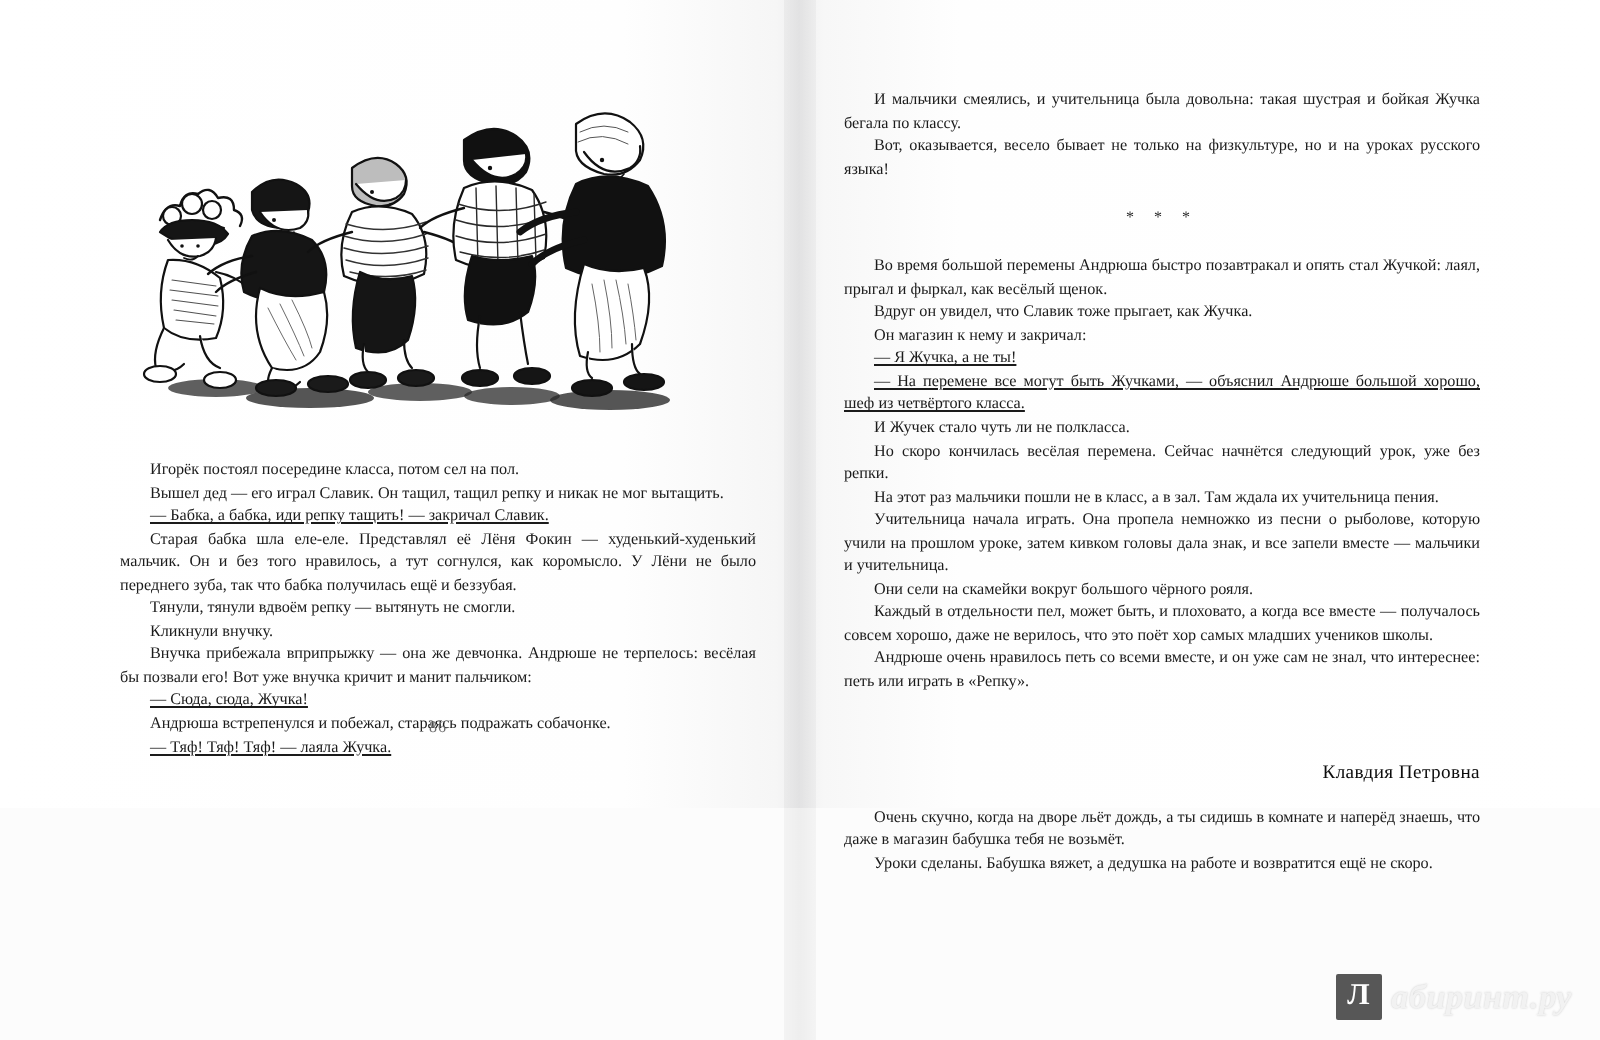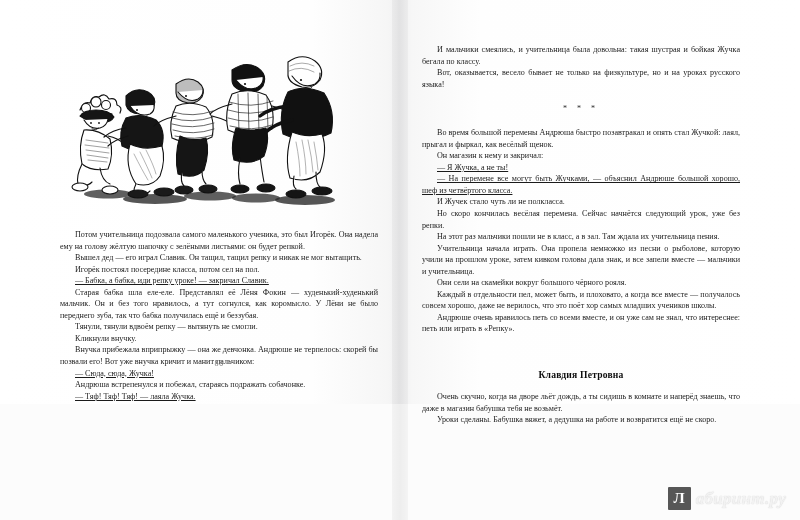--- a/index.html
+++ b/index.html
@@ -62,22 +62,22 @@
   .dlg { text-indent: 15px; text-decoration: underline; }
   .sectbreak {
     text-align: center;
     letter-spacing: 4px;
     font-size: 8px;
     color: #2a2a2a;
     margin: 14px 0 13px 0;
     line-height: 10px;
   }
   .chapter-title {
-    text-align: center;
-    font-weight: bold;
+    text-align: right;
+    font-weight: normal;
     font-size: 9.6px;
     color: #0d0d0d;
     margin: 34px 0 10px 0;
     letter-spacing: 0.2px;
     line-height: 12px;
   }
   .folio {
     position: absolute;
     bottom: 36px;
     width: 318px;
@@ -285,44 +285,44 @@
             <path d="M256 128 q0 12 4 15" fill="#fff" stroke="#111"></path>
             <ellipse cx="236" cy="150" rx="10" ry="4" fill="#151515" stroke="#111"></ellipse>
             <ellipse cx="262" cy="147" rx="10" ry="4" fill="#151515" stroke="#111"></ellipse>
           </g>
 
         </g>
       </svg>
     </div>
 
     <div class="textcol">
-      <p class="para">Потом учительница подозвала самого маленького ученика, это был Игорёк. Она надела ему на голову жёлтую шапочку с зелёными листьями: он будет репкой.</p>
+      <p class="para">Игорёк постоял посередине класса, потом сел на пол.</p>
       <p class="para">Вышел дед — его играл Славик. Он тащил, тащил репку и никак не мог вытащить.</p>
-      <p class="para">Игорёк постоял посередине класса, потом сел на пол.</p>
-      <p class="para dlg">— Бабка, а бабка, иди репку уроке! — закричал Славик.</p>
+      <p class="para dlg">— Бабка, а бабка, иди репку тащить! — закричал Славик.</p>
       <p class="para">Старая бабка шла еле-еле. Представлял её Лёня Фокин — худенький-худенький мальчик. Он и без того нравилось, а тут согнулся, как коромысло. У Лёни не было переднего зуба, так что бабка получилась ещё и беззубая.</p>
       <p class="para">Тянули, тянули вдвоём репку — вытянуть не смогли.</p>
       <p class="para">Кликнули внучку.</p>
-      <p class="para">Внучка прибежала вприпрыжку — она же девчонка. Андрюше не терпелось: скорей бы позвали его! Вот уже внучка кричит и манит пальчиком:</p>
+      <p class="para">Внучка прибежала вприпрыжку — она же девчонка. Андрюше не терпелось: весёлая бы позвали его! Вот уже внучка кричит и манит пальчиком:</p>
       <p class="para dlg">— Сюда, сюда, Жучка!</p>
       <p class="para">Андрюша встрепенулся и побежал, стараясь подражать собачонке.</p>
       <p class="para dlg">— Тяф! Тяф! Тяф! — лаяла Жучка.</p>
     </div>
 
     <div class="folio">86</div>
   </div>
 
   <div class="page page-right">
     <div class="textcol">
       <p class="para">И мальчики смеялись, и учительница была довольна: такая шустрая и бойкая Жучка бегала по классу.</p>
       <p class="para">Вот, оказывается, весело бывает не только на физкультуре, но и на уроках русского языка!</p>
 
       <div class="sectbreak">* * *</div>
 
       <p class="para">Во время большой перемены Андрюша быстро позавтракал и опять стал Жучкой: лаял, прыгал и фыркал, как весёлый щенок.</p>
+      <p class="para">Вдруг он увидел, что Славик тоже прыгает, как Жучка.</p>
       <p class="para">Он магазин к нему и закричал:</p>
       <p class="para dlg">— Я Жучка, а не ты!</p>
       <p class="para dlg">— На перемене все могут быть Жучками, — объяснил Андрюше большой хорошо, шеф из четвёртого класса.</p>
       <p class="para">И Жучек стало чуть ли не полкласса.</p>
       <p class="para">Но скоро кончилась весёлая перемена. Сейчас начнётся следующий урок, уже без репки.</p>
       <p class="para">На этот раз мальчики пошли не в класс, а в зал. Там ждала их учительница пения.</p>
       <p class="para">Учительница начала играть. Она пропела немножко из песни о рыболове, которую учили на прошлом уроке, затем кивком головы дала знак, и все запели вместе — мальчики и учительница.</p>
       <p class="para">Они сели на скамейки вокруг большого чёрного рояля.</p>
       <p class="para">Каждый в отдельности пел, может быть, и плоховато, а когда все вместе — получалось совсем хорошо, даже не верилось, что это поёт хор самых младших учеников школы.</p>
       <p class="para">Андрюше очень нравилось петь со всеми вместе, и он уже сам не знал, что интереснее: петь или играть в «Репку».</p>

